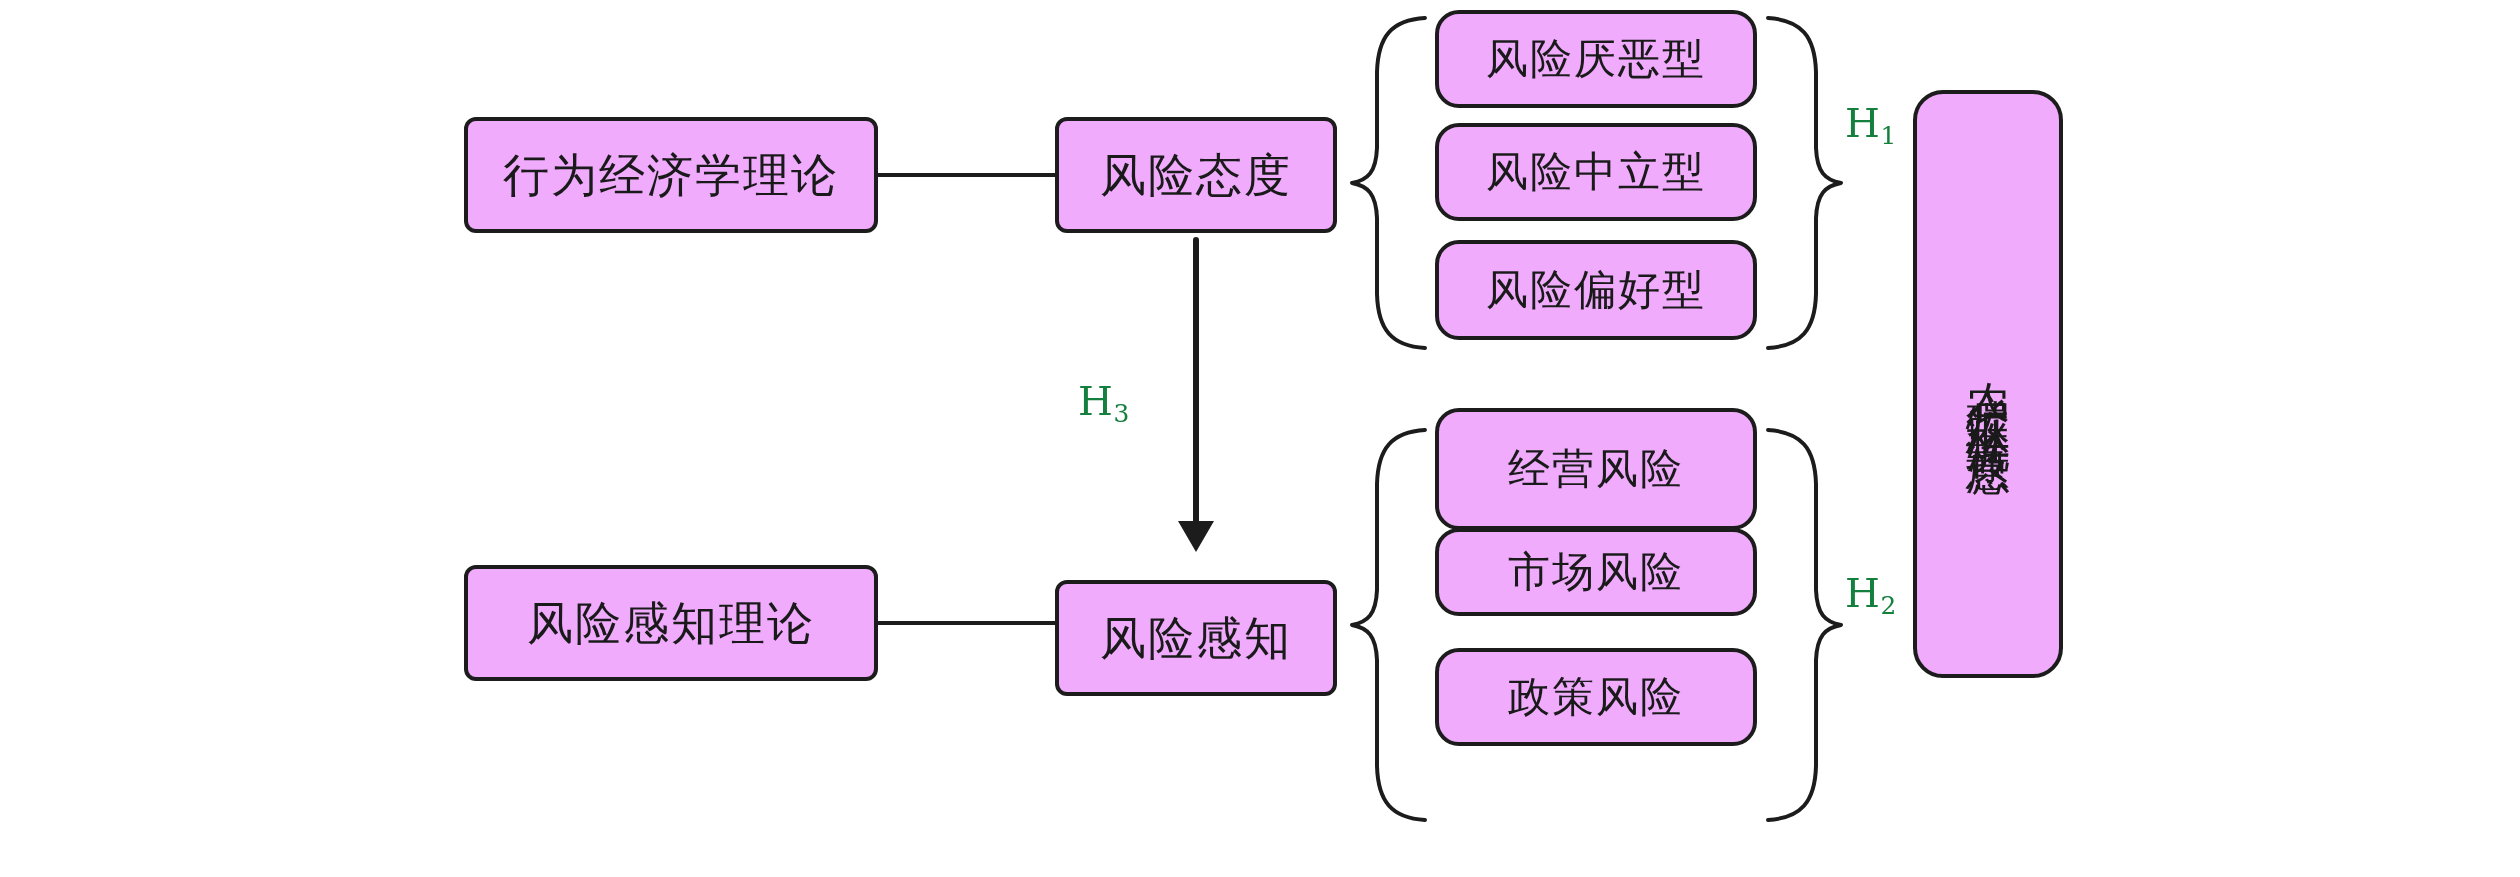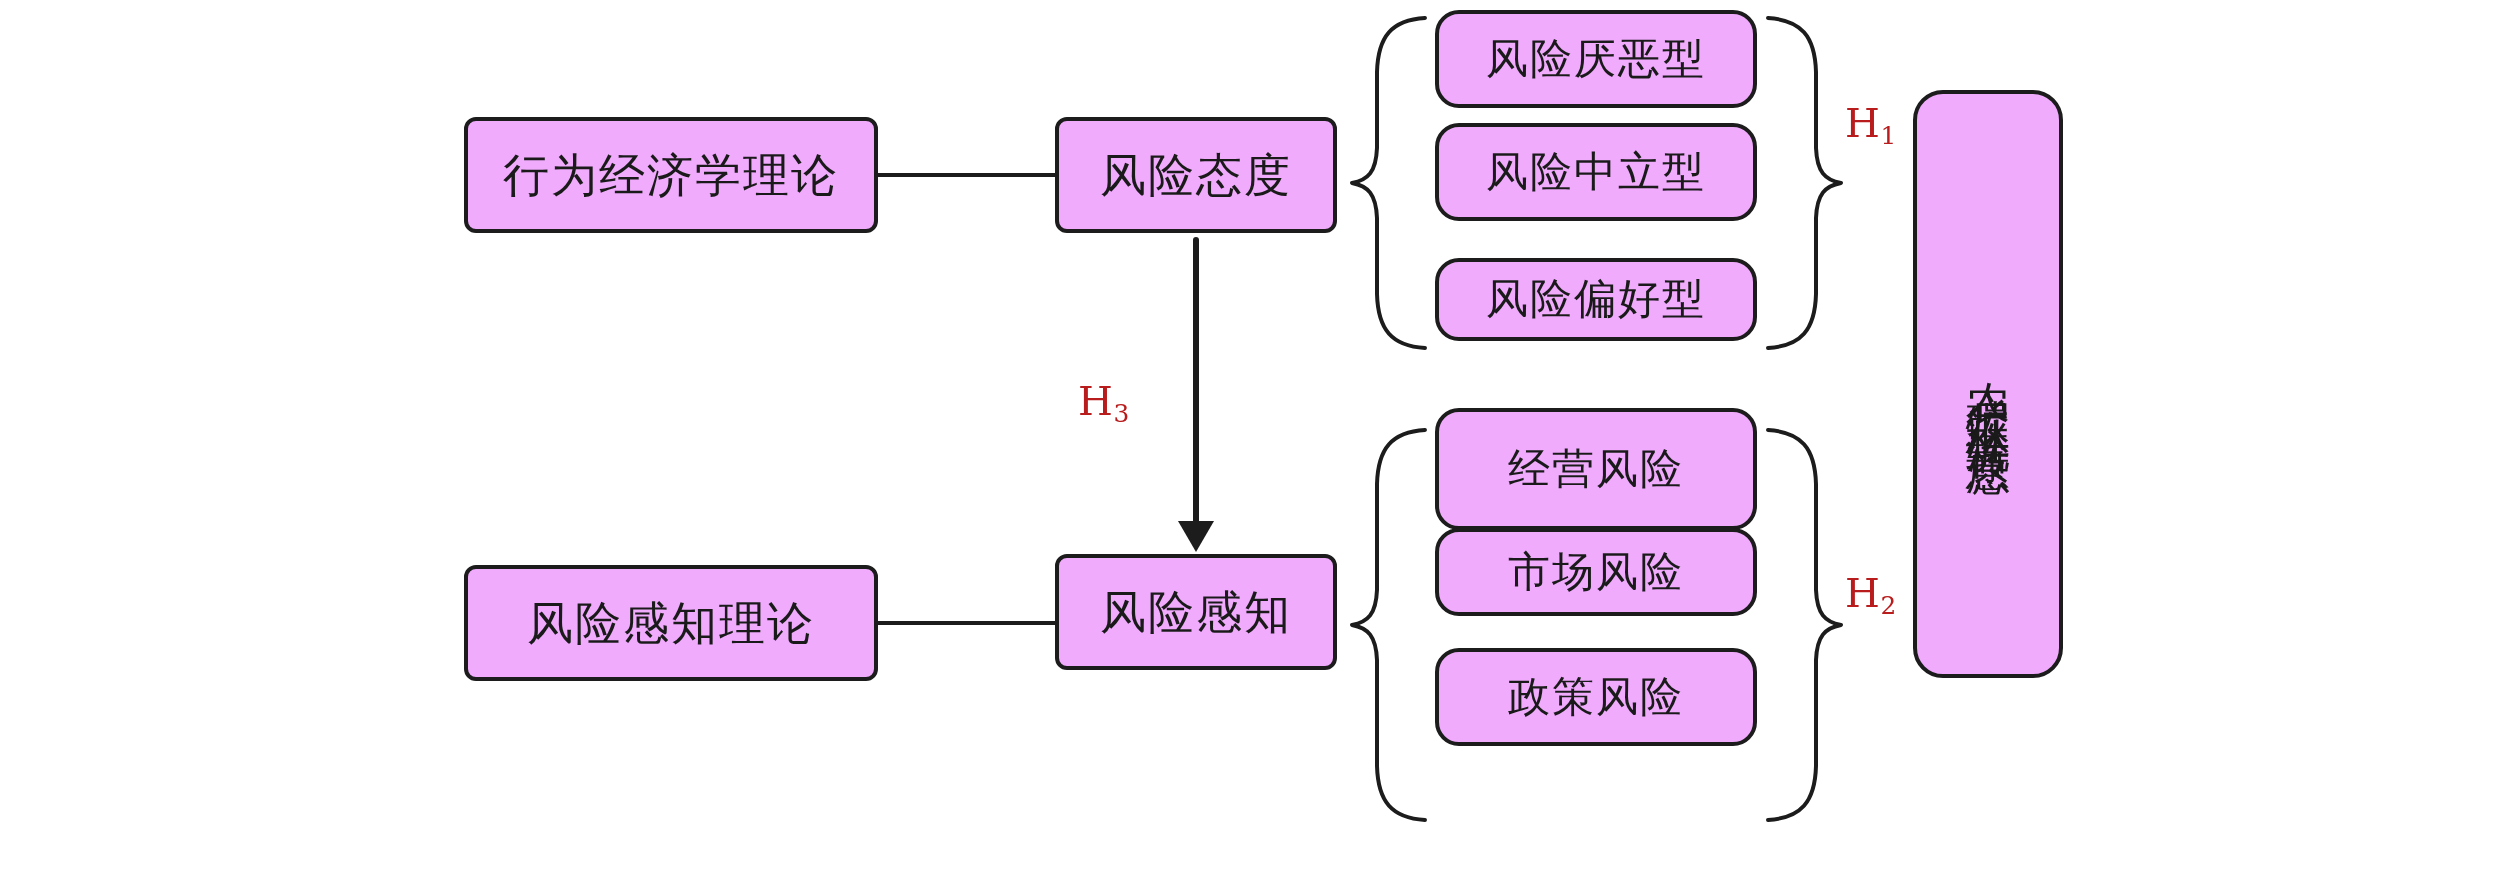--- a/index.html
+++ b/index.html
@@ -55,21 +55,21 @@
     text-orientation: upright;
     letter-spacing: 9px;
     font-size: 44px;
     border-radius: 30px;
     padding-top: 6px;
   }
   .hlabel {
     position: absolute;
     font-size: 40px;
     font-family: "DejaVu Serif", "Liberation Serif", serif;
-    color: #b91c1c;
+    color: #15803d;
     white-space: nowrap;
   }
   .hlabel sub {
     font-size: 0.62em;
     vertical-align: baseline;
     position: relative;
     top: 0.28em;
     left: 0.02em;
   }
 </style>
@@ -121,27 +121,27 @@
                C 1815 802, 1801 818, 1768 820"></path>
     </g>
   </svg>
 
   <div class="node rounded theory" style="left:464px; top:117px; width:414px; height:116px;">行为经济学理论</div>
 
   <div class="node rounded theory" style="left:464px; top:565px; width:414px; height:116px;">风险感知理论</div>
 
   <div class="node rounded core" style="left:1055px; top:117px; width:282px; height:116px;">风险态度</div>
 
-  <div class="node rounded core" style="left:1055px; top:554px; width:282px; height:116px;">风险感知</div>
+  <div class="node rounded core" style="left:1055px; top:580px; width:282px; height:116px;">风险感知</div>
 
   <div class="node rounded-s sub" style="left:1435px; top:10px; width:322px; height:98px;">风险厌恶型</div>
 
   <div class="node rounded-s sub" style="left:1435px; top:123px; width:322px; height:98px;">风险中立型</div>
 
-  <div class="node rounded-s sub" style="left:1435px; top:258px; width:322px; height:83px;">风险偏好型</div>
+  <div class="node rounded-s sub" style="left:1435px; top:240px; width:322px; height:100px;">风险偏好型</div>
 
   <div class="node rounded-s sub" style="left:1435px; top:408px; width:322px; height:122px;">经营风险</div>
 
   <div class="node rounded-s sub" style="left:1435px; top:528px; width:322px; height:88px;">市场风险</div>
 
   <div class="node rounded-s sub" style="left:1435px; top:648px; width:322px; height:98px;">政策风险</div>
 
 
   <div class="node outcome" style="left:1913px; top:90px; width:150px; height:588px;">农户碳汇林流转意愿</div>
 

